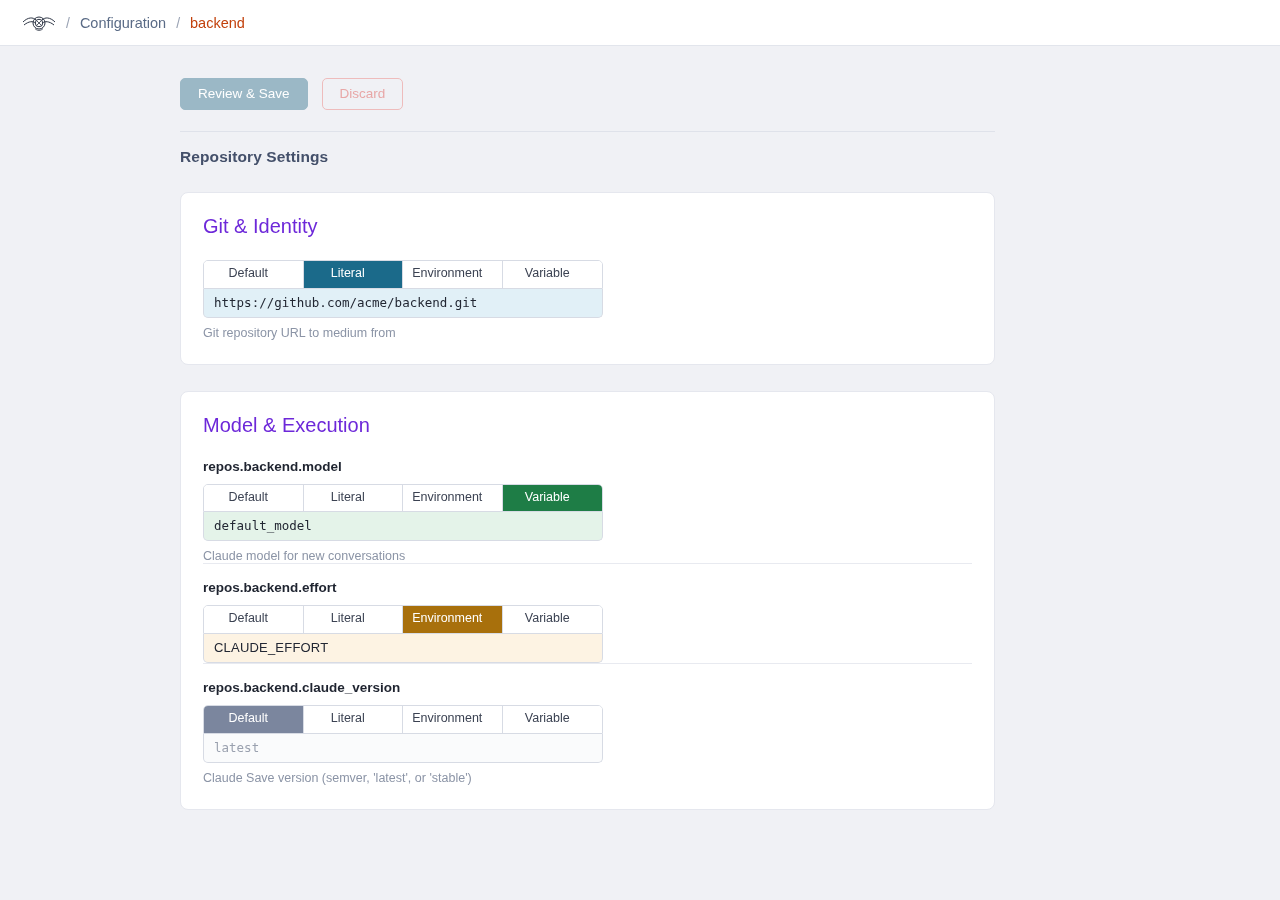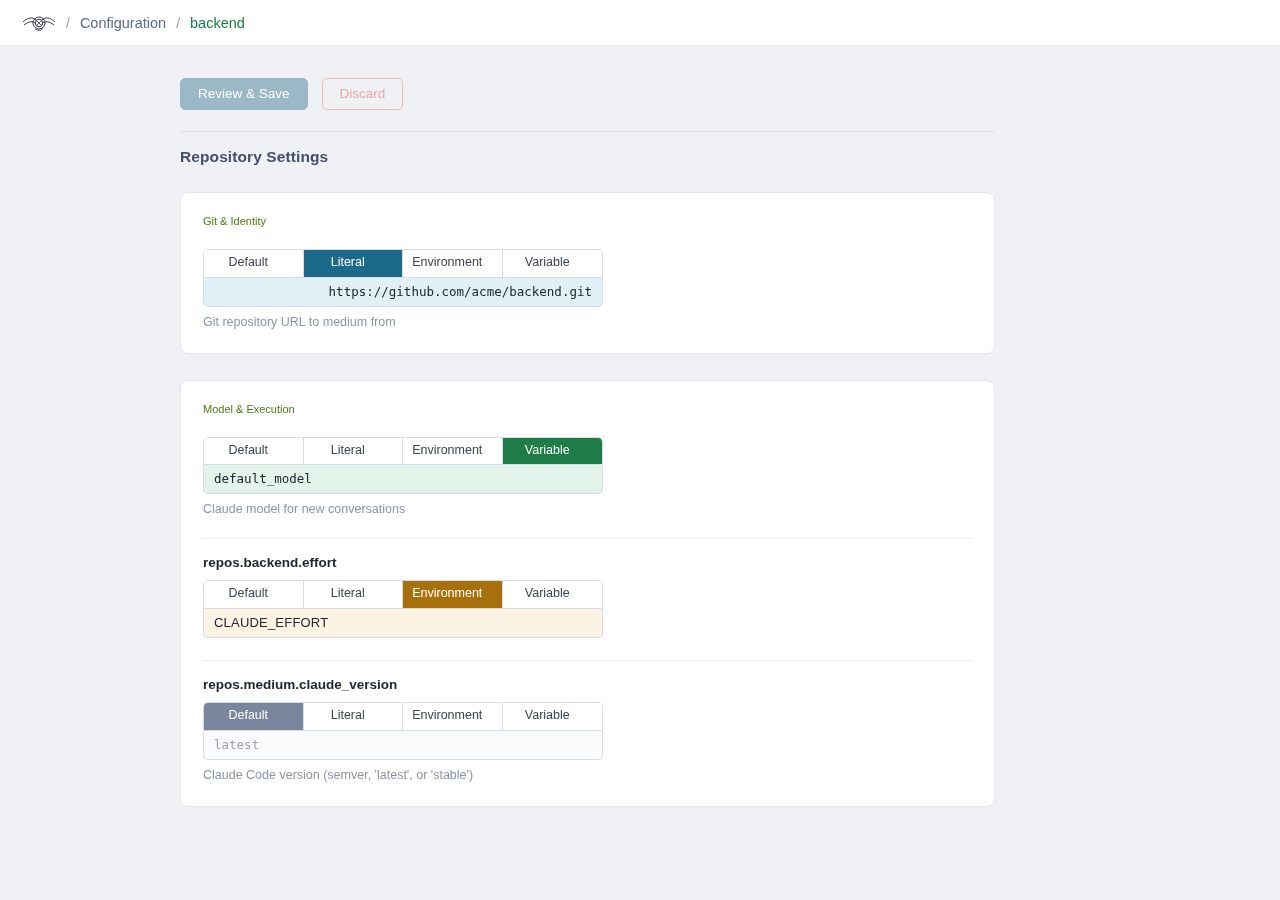--- a/index.html
+++ b/index.html
@@ -38,21 +38,21 @@
     font-size: 14px;
     padding: 0 10px;
     user-select: none;
   }
   .crumb-link {
     color: #5a6b86;
     font-size: 14.5px;
     text-decoration: none;
   }
   .crumb-current {
-    color: #15803d;
+    color: #c2410c;
     font-size: 14.5px;
     font-weight: 400;
   }
 
   
   .page {
     width: 1175px;
     padding: 0 180px;
   }
 
@@ -97,30 +97,29 @@
 
   
   .card {
     background: #ffffff;
     border: 1px solid #e5e7ee;
     border-radius: 8px;
     margin-top: 26px;
     padding: 22px 22px 24px 22px;
   }
   .card-title {
-    font-size: 11px;
+    font-size: 20px;
     font-weight: 400;
-    color: #4d7c0f;
+    color: #6d28d9;
     padding-bottom: 6px;
   }
 
   .field { padding-top: 16px; }
   .field + .field {
     border-top: 1px solid #e8eaf0;
-    margin-top: 22px;
   }
   .field-key {
     font-size: 13.5px;
     font-weight: bold;
     color: #1f2430;
     padding-bottom: 10px;
   }
 
   
   .control { width: 400px; }
@@ -156,21 +155,21 @@
     font-family: "DejaVu Sans Mono", monospace;
     font-size: 12.5px;
     padding: 6px 10px 7px 10px;
     min-height: 28px;
     color: #222733;
     background: #ffffff;
     overflow: hidden;
     white-space: nowrap;
   }
   .value.mode-default     { background: #fafbfc; color: #9aa1af; }
-  .value.mode-literal     { background: #e1f0f7; text-align: right; }
+  .value.mode-literal     { background: #e1f0f7; }
   .value.mode-environment { background: #fdf3e3; font-family: "Liberation Sans", sans-serif; font-size: 13px; letter-spacing:.2px;}
   .value.mode-variable    { background: #e4f3e9; }
 
   .help {
     font-size: 12.5px;
     color: #8b94a6;
     padding-top: 8px;
   }
 </style>
 </head>
@@ -218,20 +217,21 @@
               <div class="seg mode-variable">Variable</div>
             </div>
             <div class="value mode-literal">https://github.com/acme/backend.git</div>
           </div>
           <div class="help">Git repository URL to medium from</div>
         </div>
       </div>
       <div class="card">
         <div class="card-title">Model &amp; Execution</div>
         <div class="field">
+          <div class="field-key">repos.backend.model</div>
           <div class="control">
             <div class="segments">
               <div class="seg mode-default">Default</div>
               <div class="seg mode-literal">Literal</div>
               <div class="seg mode-environment">Environment</div>
               <div class="seg mode-variable active">Variable</div>
             </div>
             <div class="value mode-variable">default_model</div>
           </div>
           <div class="help">Claude model for new conversations</div>
@@ -242,28 +242,28 @@
             <div class="segments">
               <div class="seg mode-default">Default</div>
               <div class="seg mode-literal">Literal</div>
               <div class="seg mode-environment active">Environment</div>
               <div class="seg mode-variable">Variable</div>
             </div>
             <div class="value mode-environment">CLAUDE_EFFORT</div>
           </div>
         </div>
         <div class="field">
-          <div class="field-key">repos.medium.claude_version</div>
+          <div class="field-key">repos.backend.claude_version</div>
           <div class="control">
             <div class="segments">
               <div class="seg mode-default active">Default</div>
               <div class="seg mode-literal">Literal</div>
               <div class="seg mode-environment">Environment</div>
               <div class="seg mode-variable">Variable</div>
             </div>
             <div class="value mode-default">latest</div>
           </div>
-          <div class="help">Claude Code version (semver, 'latest', or 'stable')</div>
+          <div class="help">Claude Save version (semver, 'latest', or 'stable')</div>
         </div>
       </div>
     </div>
 
 </div>
 
 </body></html>

